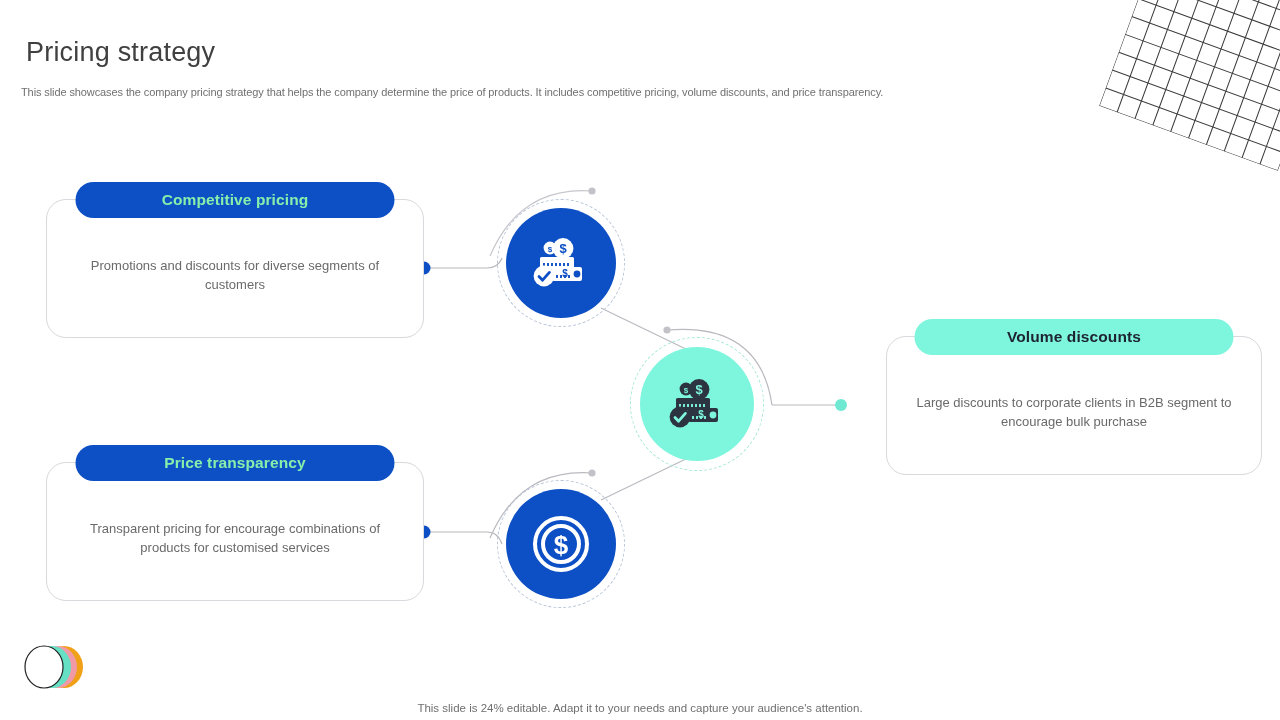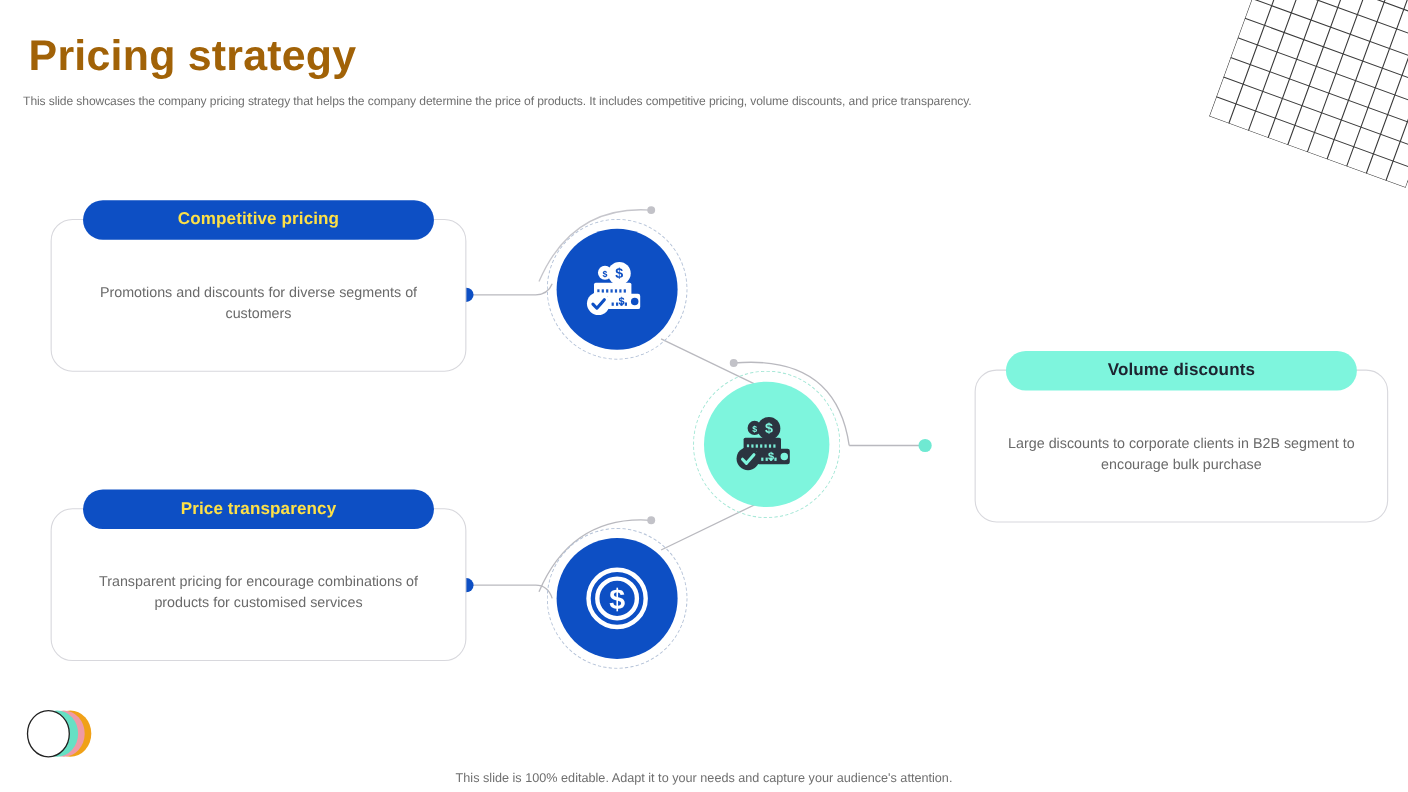--- a/index.html
+++ b/index.html
@@ -14,23 +14,23 @@
     overflow: hidden;
     font-family: "Liberation Sans", sans-serif;
     -webkit-font-smoothing: antialiased;
   }
 
   
   .slide-title {
     position: absolute;
     left: 26px;
     top: 28px;
-    font-size: 39px;
-    font-weight: 700;
-    color: #a16207;
+    font-size: 27px;
+    font-weight: 400;
+    color: #404040;
     letter-spacing: 0.2px;
     line-height: 48px;
     white-space: nowrap;
   }
   .slide-subtitle {
     position: absolute;
     left: 21px;
     top: 86px;
     font-size: 11px;
     color: #707070;
@@ -77,21 +77,21 @@
     line-height: 36px;
     border-radius: 18px;
     text-align: center;
     font-size: 15.5px;
     font-weight: bold;
     white-space: nowrap;
     letter-spacing: 0.1px;
   }
   .card-header.blue {
     background: #0d4fc4;
-    color: #fde047;
+    color: #86efac;
     width: 319px;
   }
   .card-header.teal {
     background: #7ef5dd;
     color: #1d2430;
     width: 319px;
   }
   .card-body {
     position: absolute;
     left: 26px;
@@ -292,13 +292,13 @@
 
 <div class="logo">
   <svg width="70" height="48" viewBox="0 0 70 48" aria-hidden="true">
     <ellipse cx="44" cy="24" rx="19" ry="21" fill="#f0a118"></ellipse>
     <ellipse cx="38" cy="24" rx="19" ry="21" fill="#ef9aa6"></ellipse>
     <ellipse cx="32" cy="24" rx="19" ry="21" fill="#66e0c4"></ellipse>
     <ellipse cx="24" cy="24" rx="19" ry="21" fill="#ffffff" stroke="#222222" stroke-width="1.2"></ellipse>
   </svg>
 </div>
 
-<div class="footer-note">This slide is 100% editable. Adapt it to your needs and capture your audience's attention.</div>
+<div class="footer-note">This slide is 24% editable. Adapt it to your needs and capture your audience's attention.</div>
 
 </body></html>

